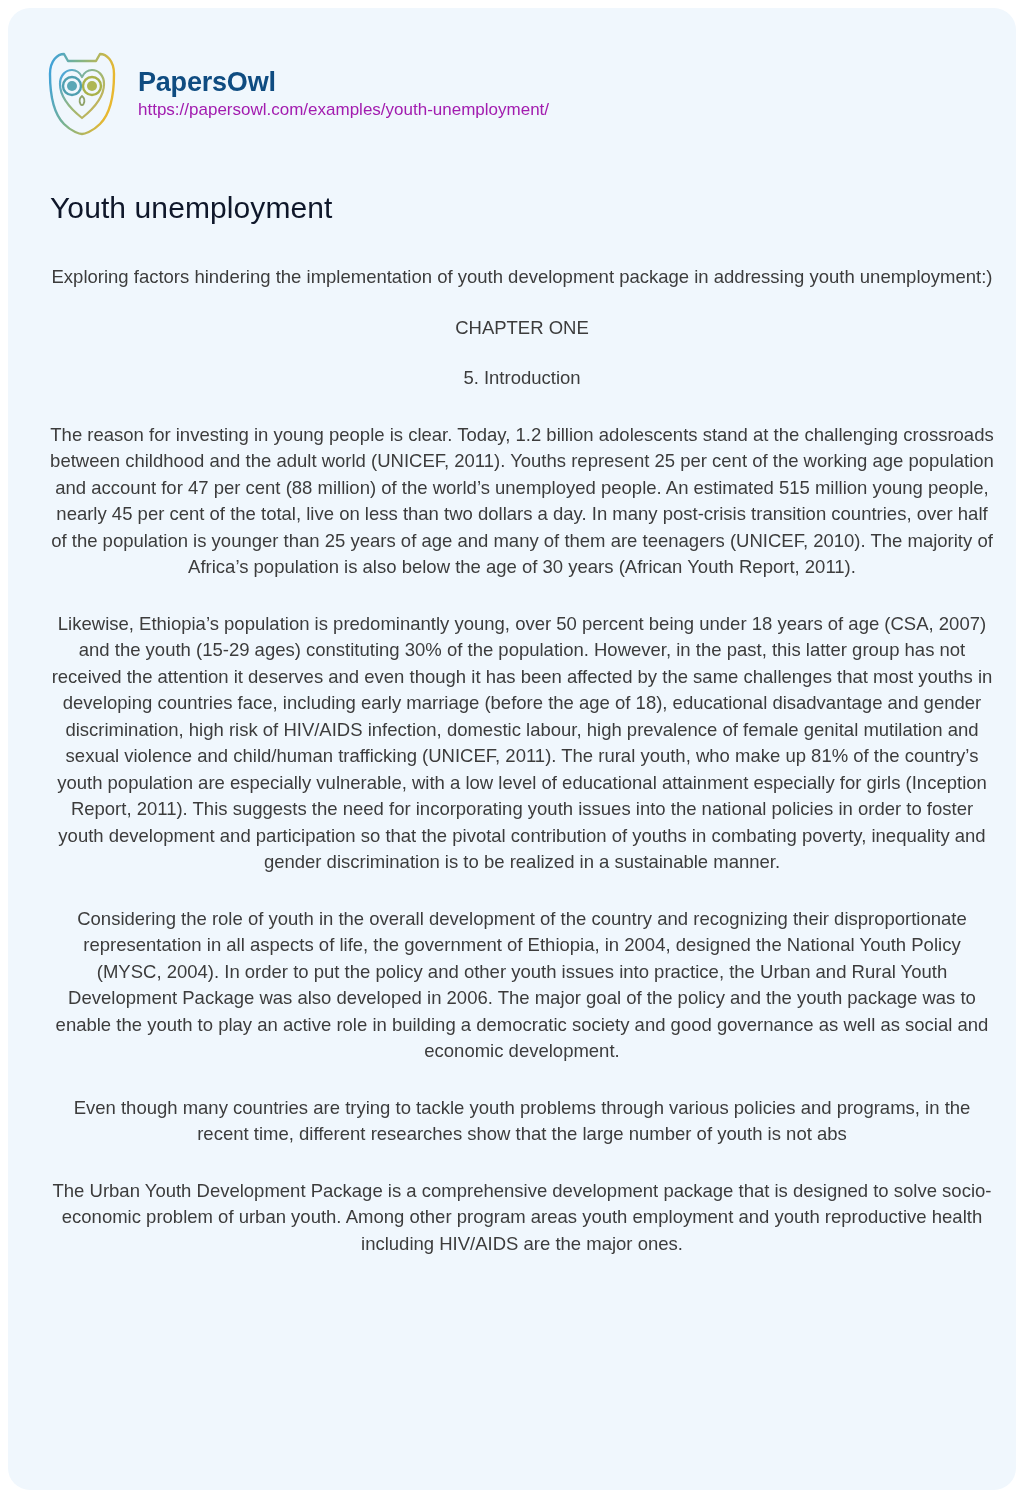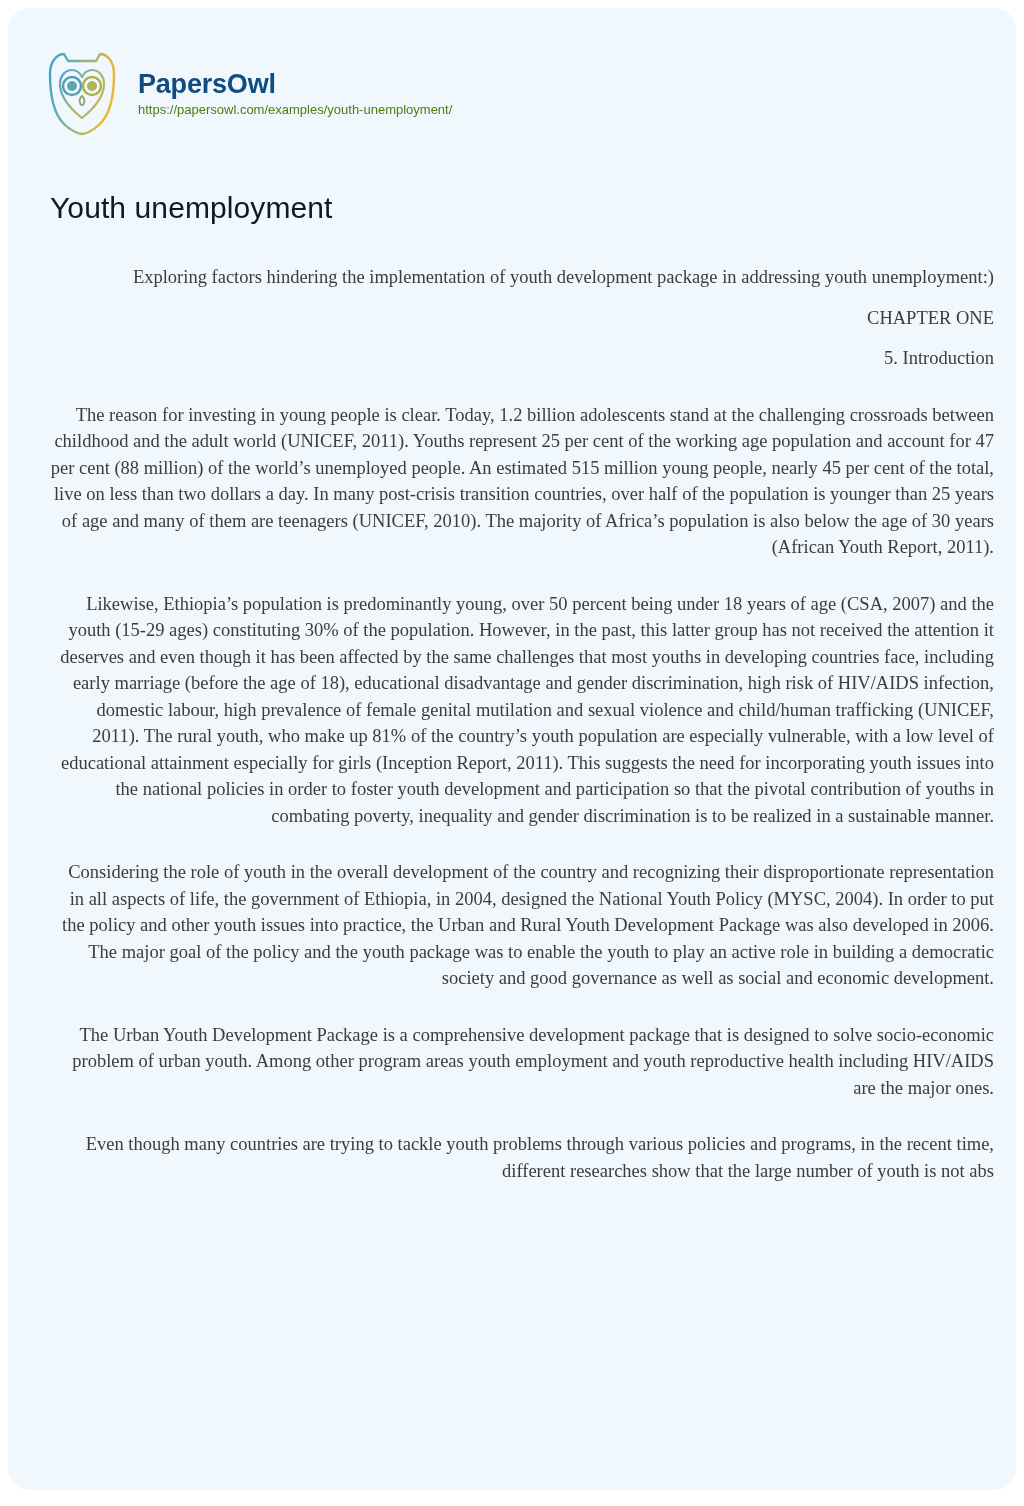--- a/index.html
+++ b/index.html
@@ -58,22 +58,22 @@
 
   .brand-name {
     font-size: 27px;
     font-weight: bold;
     color: #0f4c81;
     letter-spacing: -0.2px;
     line-height: 1.05;
   }
 
   .brand-url {
-    font-size: 13px;
-    color: #4d7c0f;
+    font-size: 17px;
+    color: #a21caf;
     line-height: 1.2;
     text-decoration: none;
   }
 
   
   .doc-title {
     font-size: 30px;
     font-weight: 300;
     color: #0f172a;
     margin: 50px 0 0 6px;
@@ -85,26 +85,25 @@
     margin: 0 0 0 6px;
     padding-top: 4px;
     width: 944px;
   }
 
   .para {
     font-size: 18.5px;
     line-height: 26.5px;
     color: #3c3c3c;
     margin: 28px 0 0 0;
-    text-align: right;
-    font-family: Liberation Serif, serif;
+    text-align: center;
   }
 
   .para.heading-line {
-    margin-top: 14px;
+    margin-top: 24px;
   }
 
   .para:first-child {
     margin-top: 34px;
   }
 
   .para.body-para {
     margin-top: 30px;
   }
 </style>
@@ -153,18 +152,18 @@
 
     <h1 class="doc-title">Youth unemployment</h1>
 
     <div class="doc-body">
       <p class="para">Exploring factors hindering the implementation of youth development package in addressing youth unemployment:)</p>
       <p class="para heading-line">CHAPTER ONE</p>
       <p class="para heading-line">5. Introduction</p>
       <p class="para body-para">The reason for investing in young people is clear. Today, 1.2 billion adolescents stand at the challenging crossroads between childhood and the adult world (UNICEF, 2011). Youths represent 25 per cent of the working age population and account for 47 per cent (88 million) of the world’s unemployed people. An estimated 515 million young people, nearly 45 per cent of the total, live on less than two dollars a day. In many post-crisis transition countries, over half of the population is younger than 25 years of age and many of them are teenagers (UNICEF, 2010). The majority of Africa’s population is also below the age of 30 years (African Youth Report, 2011).</p>
       <p class="para body-para">Likewise, Ethiopia’s population is predominantly young, over 50 percent being under 18 years of age (CSA, 2007) and the youth (15-29 ages) constituting 30% of the population. However, in the past, this latter group has not received the attention it deserves and even though it has been affected by the same challenges that most youths in developing countries face, including early marriage (before the age of 18), educational disadvantage and gender discrimination, high risk of HIV/AIDS infection, domestic labour, high prevalence of female genital mutilation and sexual violence and child/human trafficking (UNICEF, 2011). The rural youth, who make up 81% of the country’s youth population are especially vulnerable, with a low level of educational attainment especially for girls (Inception Report, 2011). This suggests the need for incorporating youth issues into the national policies in order to foster youth development and participation so that the pivotal contribution of youths in combating poverty, inequality and gender discrimination is to be realized in a sustainable manner.</p>
       <p class="para body-para">Considering the role of youth in the overall development of the country and recognizing their disproportionate representation in all aspects of life, the government of Ethiopia, in 2004, designed the National Youth Policy (MYSC, 2004). In order to put the policy and other youth issues into practice, the Urban and Rural Youth Development Package was also developed in 2006. The major goal of the policy and the youth package was to enable the youth to play an active role in building a democratic society and good governance as well as social and economic development.</p>
+      <p class="para body-para">Even though many countries are trying to tackle youth problems through various policies and programs, in the recent time, different researches show that the large number of youth is not abs</p>
       <p class="para body-para">The Urban Youth Development Package is a comprehensive development package that is designed to solve socio-economic problem of urban youth. Among other program areas youth employment and youth reproductive health including HIV/AIDS are the major ones.</p>
-      <p class="para body-para">Even though many countries are trying to tackle youth problems through various policies and programs, in the recent time, different researches show that the large number of youth is not abs</p>
     </div>
 
   </div>
 </div>
 
 </body></html>

